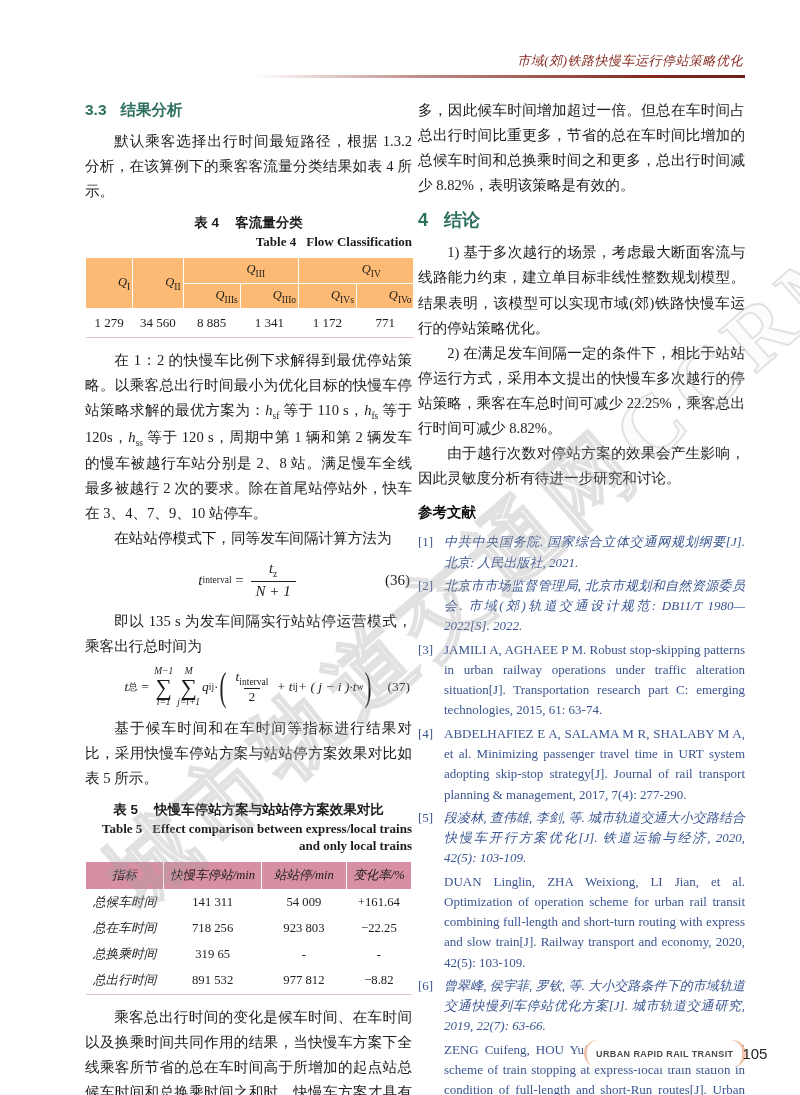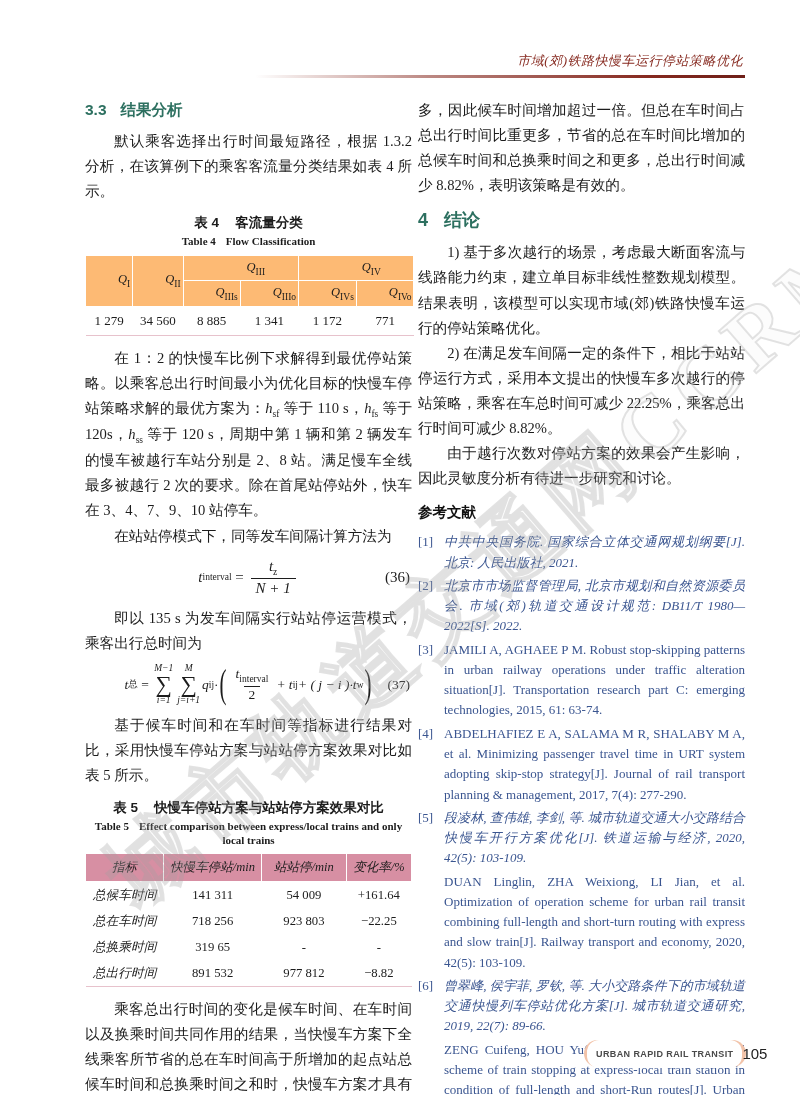--- a/index.html
+++ b/index.html
@@ -27,21 +27,21 @@
   .sec-h3 .num{margin-right:14px;}
   .sec-h2{margin:10px 0 8px 0;font-family:"Liberation Sans","DejaVu Sans",sans-serif;
         font-size:18px;font-weight:bold;color:#2d7060;}
   .sec-h2 .num{margin-right:16px;}
   var{font-style:italic;font-family:"Liberation Serif",serif;}
   sub{font-size:9.5px;}
   
   .tbl-cap{margin:10px 0 6px 0;text-align:center;font-weight:bold;}
   .tbl-cap .cn{font-size:13.5px;font-family:"Liberation Sans","DejaVu Sans",sans-serif;}
   .tbl-cap .cn .capnum{margin-right:16px;}
-  .tbl-cap .en{font-size:11px;margin-top:2px;line-height:1.3;}
+  .tbl-cap .en{font-size:13px;margin-top:2px;line-height:1.3;text-align:right;}
   .tbl-cap .en .capnum{margin-right:10px;}
   
   table{width:100%;border-collapse:collapse;margin:4px 0 10px 0;}
   .t4 td,.t5 td,.t5 th{text-align:center;font-size:12px;padding:4px 2px;}
   .t4 tr.hrow td{background:#fdba74;border:1.5px solid #ffffff;font-size:12.5px;padding-left:32px;}
   .t4 tr.drow td{background:#ffffff;border:none;font-size:13px;padding:6px 2px;}
   .t4{border-bottom:1px solid #e7c2cc;}
   .t5 tr.hrow td{background:#d78fa3;border:1.5px solid #ffffff;font-style:italic;font-size:12.5px;padding:5px 2px;}
   .t5 tr.drow td{background:#ffffff;font-size:12.7px;padding:4.5px 2px;}
   .t5 tr.drow td.lbl{font-style:italic;}
@@ -233,21 +233,21 @@
     <div class="ref cjk">
       <span class="rnum">[5]</span>
       <span class="rtxt">段凌林, 查伟雄, 李剑, 等. 城市轨道交通大小交路结合快慢车开行方案优化[J]. 铁道运输与经济, 2020, 42(5): 103-109.</span>
     </div>
     <div class="ref cont">
       <span class="rnum">&nbsp;</span>
       <span class="rtxt">DUAN Linglin, ZHA Weixiong, LI Jian, et al. Optimization of operation scheme for urban rail transit combining full-length and short-turn routing with express and slow train[J]. Railway transport and economy, 2020, 42(5): 103-109.</span>
     </div>
     <div class="ref cjk">
       <span class="rnum">[6]</span>
-      <span class="rtxt">曾翠峰, 侯宇菲, 罗钦, 等. 大小交路条件下的市域轨道交通快慢列车停站优化方案[J]. 城市轨道交通研究, 2019, 22(7): 89-66.</span>
+      <span class="rtxt">曾翠峰, 侯宇菲, 罗钦, 等. 大小交路条件下的市域轨道交通快慢列车停站优化方案[J]. 城市轨道交通研究, 2019, 22(7): 63-66.</span>
     </div>
     <div class="ref cont">
       <span class="rnum">&nbsp;</span>
       <span class="rtxt">ZENG Cuifeng, HOU Yufei, LUO Qin, et al. Optimal scheme of train stopping at express-local train station in condition of full-length and short-Run routes[J]. Urban mass transit, 2019, 22(7): 63-66.</span>
     </div>
 
   </div>
 
   <div class="footer-pill">
     <span class="jname">URBAN RAPID RAIL TRANSIT</span>

